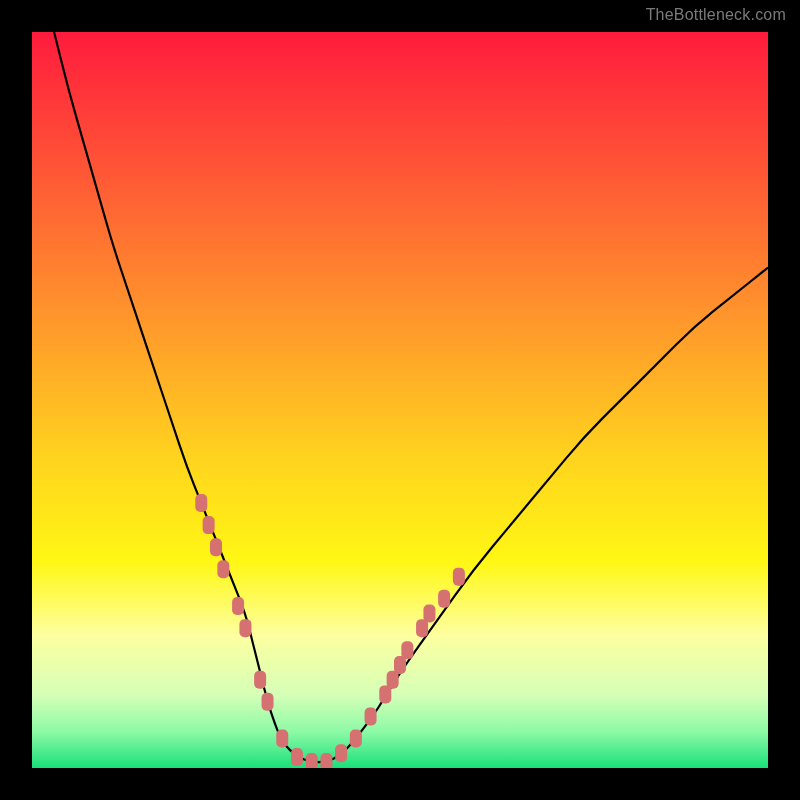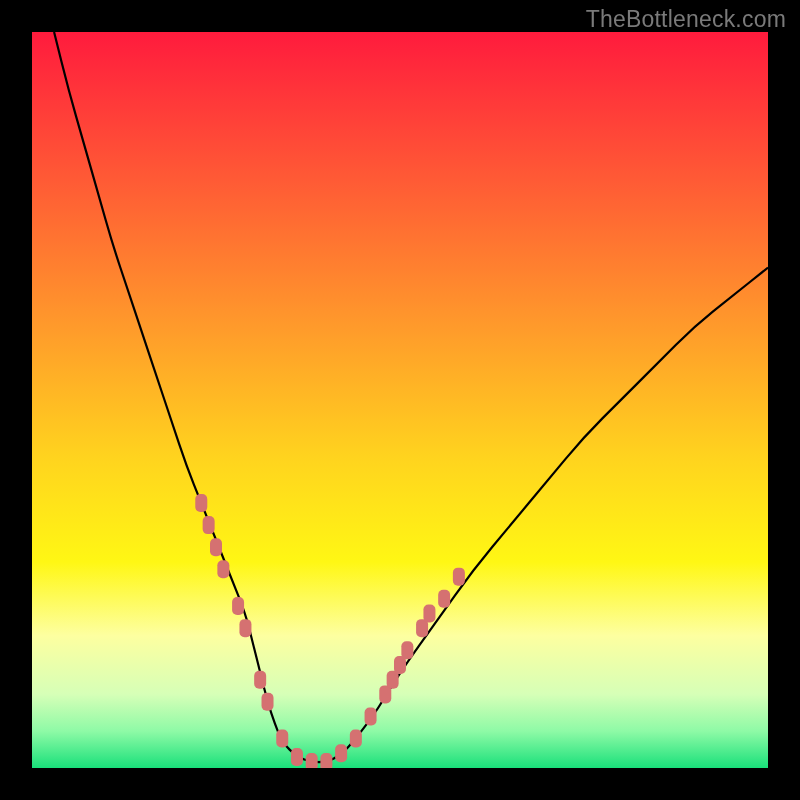--- a/index.html
+++ b/index.html
@@ -25,21 +25,21 @@
     left: 32px;
     width: 736px;
     height: 736px;
     overflow: hidden;
   }
   .watermark {
     position: absolute;
     top: 6px;
     right: 14px;
     color: #7a7a7a;
-    font-size: 23px;
+    font-size: 16px;
     font-weight: 500;
     letter-spacing: 0.2px;
   }
   svg.curve {
     position: absolute;
     top: 0;
     left: 0;
   }
   .marker { fill: #d57171; }
   .line { stroke: #000; stroke-width: 2.2; fill: none; }

